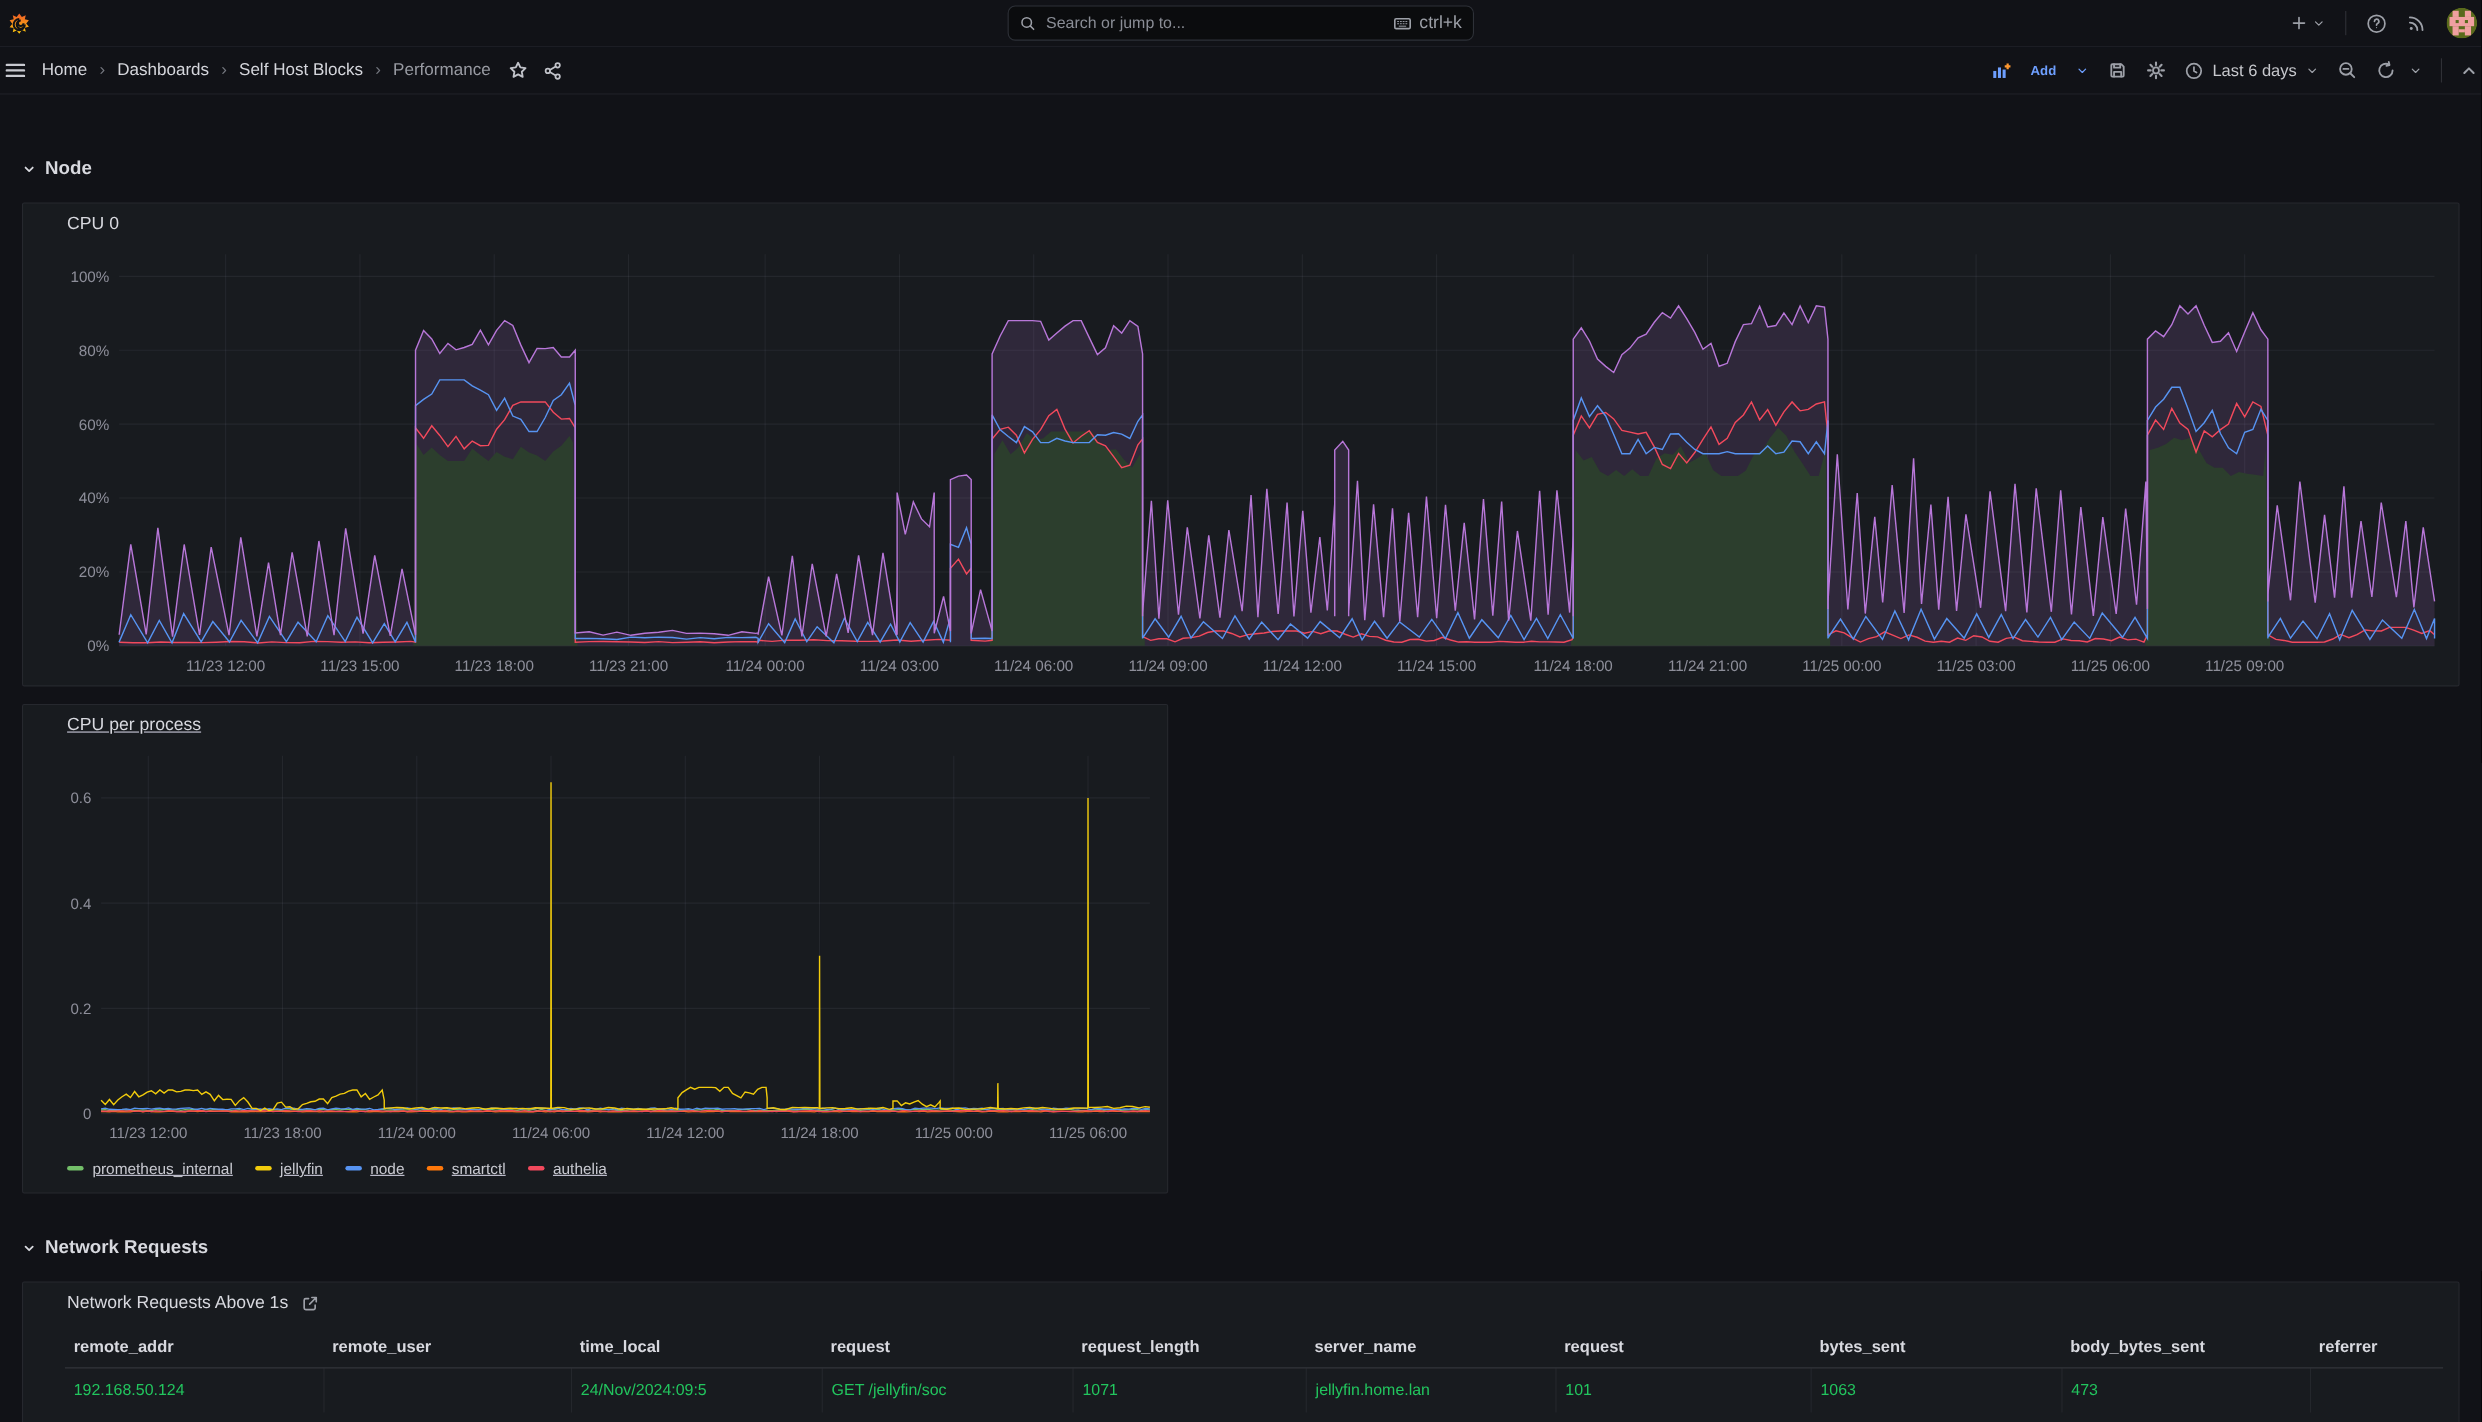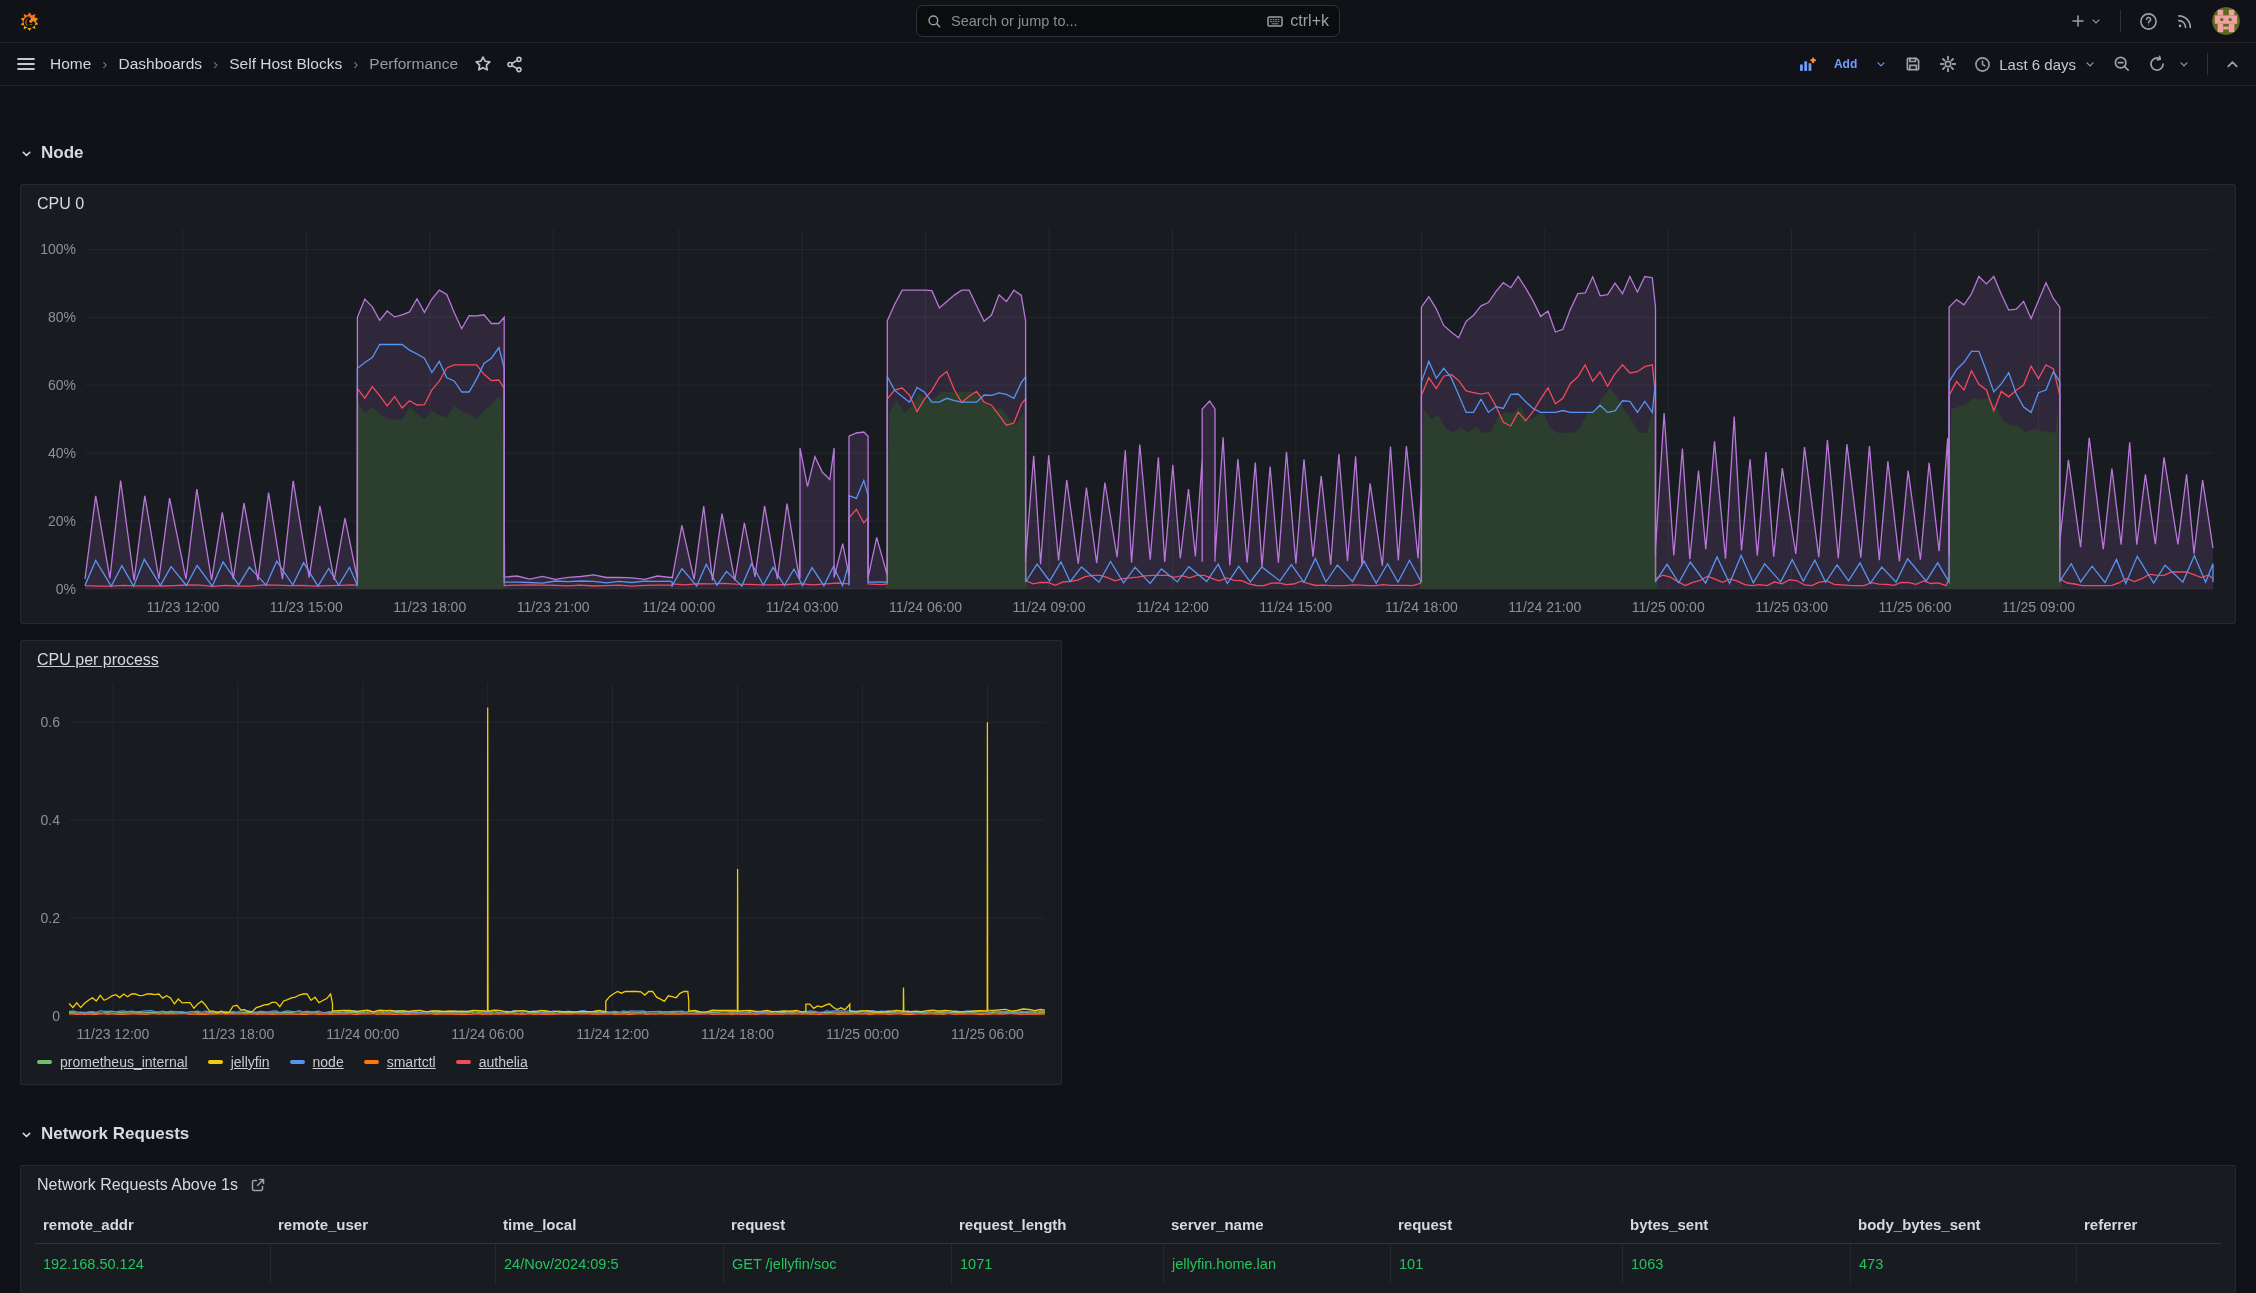--- a/index.html
+++ b/index.html
@@ -1,21 +1,21 @@
 <!DOCTYPE html>
 <html><head>
 <meta charset="utf-8">
 <style>
   html,body{margin:0;padding:0;background:#000;}
   #app{width:2256px;height:1293px;position:relative;overflow:hidden;background:#111217;
        color:#ccccdc;font-family:"Liberation Sans",sans-serif;}
   svg{display:block}
   .icon{stroke:#9da0a8;fill:none;stroke-width:1.5;stroke-linecap:round;stroke-linejoin:round;}
   .icon-btn{display:flex;align-items:center;gap:4px;cursor:pointer;}
-  .bar{height:42px;display:flex;align-items:center;padding:0 16px;position:relative;
+  .bar{height:42px;display:flex;align-items:center;padding:0 4px;position:relative;
        border-bottom:1px solid rgba(204,204,220,0.09);background:#111217;}
   .search{position:absolute;left:50%;transform:translateX(-50%);width:402px;height:30px;
           background:#0b0c0e;border:1px solid #2e3138;border-radius:7px;display:flex;
           align-items:center;gap:9px;padding:0 10px;color:#8a8d96;font-size:14.5px;}
   .search .ph{flex:1;text-align:left;}
   .search .kbd{display:flex;align-items:center;gap:6px;color:#9da0a8;font-size:16px;}
   .nav-right{margin-left:auto;display:flex;align-items:center;gap:18px;}
   .vdiv{width:1px;height:22px;background:rgba(204,204,220,0.16);}
   .avatar{width:28px;height:28px;border-radius:50%;overflow:hidden;}
   .bc{display:flex;align-items:center;gap:11px;font-size:15.5px;color:#d5d6dc;margin-left:14px;}
@@ -24,21 +24,21 @@
   .bc .muted{color:#989aa2;}
   .bc-icons{display:flex;align-items:center;gap:14px;margin-left:16px;}
   .tb-right{margin-left:auto;display:flex;align-items:center;gap:17px;color:#c4c5cb;font-size:15px;}
   .add-btn{display:flex;align-items:center;gap:18px;color:#6E9FFF;font-weight:600;font-size:12px;cursor:pointer;}
   .timepicker{display:flex;align-items:center;gap:8px;cursor:pointer;color:#c7c8cd;}
   .content{padding:0 20px;}
   .section-hdr{display:flex;align-items:center;gap:8px;font-size:17px;font-weight:700;
                color:#d8d9df;height:26px;cursor:pointer;}
   .hdr-node{margin:54px 0 18px;}
   .hdr-net{margin:36px 0 18px;}
-  .panel{background:#181b1f;border:1px solid #26282e;border-radius:2px;box-sizing:border-box;}
+  .panel{background:#181b1f;border:1px solid #26282e;border-radius:2px;box-sizing:border-box;padding-left:24px;}
   .panel-title{font-size:16px;color:#d8d9df;padding:10px 16px 2px;display:flex;gap:12px;align-items:center;}
   #cpu0-panel{height:440px;display:flex;flex-direction:column;margin-bottom:16px;}
   #cpu0-panel .chart{flex:1;width:100%;}
   #cpupp-panel{width:1042px;height:445px;display:flex;flex-direction:column;text-decoration:underline;}
   #cpupp-panel .chart{flex:1;width:100%;}
   .legend{display:flex;gap:20px;padding:4px 16px 14px;font-size:14px;color:#c9cad1;align-items:center;flex-wrap:wrap;}
   .legend-item{display:flex;align-items:center;cursor:pointer;}
   .sw{width:15px;height:4px;border-radius:2px;display:inline-block;margin-right:8px;}
   #nreq-panel{height:250px;}
   .table{margin:8px 14px 0;}

